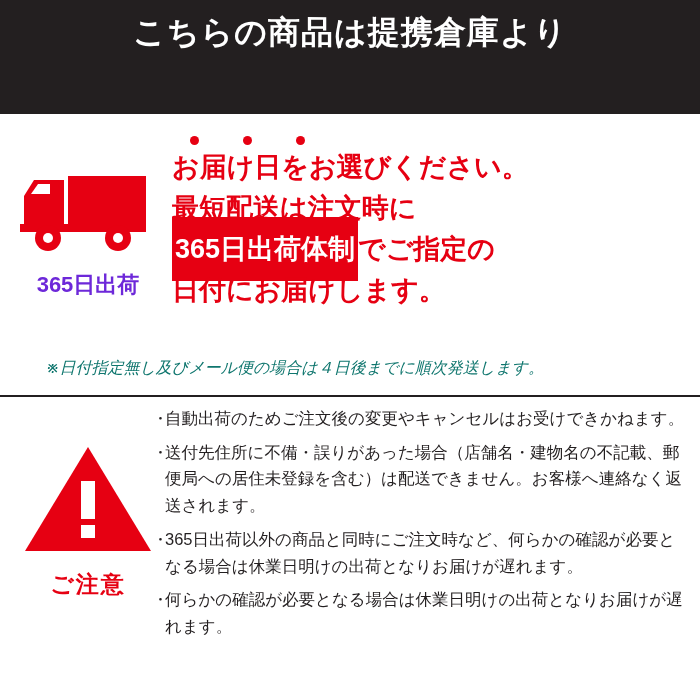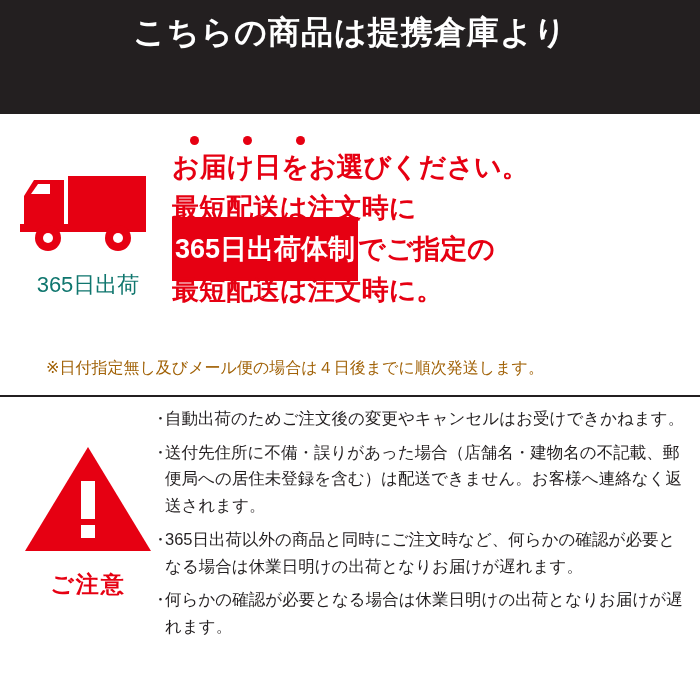--- a/index.html
+++ b/index.html
@@ -45,23 +45,23 @@
   }
   .truck-block {
     position: absolute;
     left: 8px;
     top: 48px;
     width: 160px;
     text-align: center;
   }
   .truck-svg { display: block; margin: 0 auto; }
   .truck-label {
-    color: #0f766e;
+    color: #6d28d9;
     font-size: 22px;
-    font-weight: normal;
+    font-weight: bold;
     margin-top: 8px;
     letter-spacing: 0px;
   }
 
   .mid-text {
     position: absolute;
     left: 172px;
     top: 22px;
     right: 8px;
   }
@@ -86,24 +86,25 @@
   .hl {
     background: #e60012;
     color: #ffffff;
     padding: 17px 3px;
   }
   .note {
     position: absolute;
     left: 46px;
     bottom: 16px;
     right: 10px;
-    color: #a16207;
+    color: #0f766e;
     font-size: 16px;
     line-height: 1.3;
     white-space: nowrap;
+    font-style: italic;
   }
 
   
   .caution {
     position: relative;
     height: 301px;
     box-sizing: border-box;
   }
   .caution-left {
     position: absolute;
@@ -173,21 +174,21 @@
 
     <div class="mid-text">
       <div class="dots">
         <span class="dot"></span>
         <span class="dot"></span>
         <span class="dot"></span>
       </div>
       <div class="red-line">お届け日をお選びください。</div>
       <div class="red-line">最短配送は注文時に</div>
       <div class="red-line"><span class="hl">365日出荷体制</span><span>でご指定の</span></div>
-      <div class="red-line">最短配送は注文時に。</div>
+      <div class="red-line">日付にお届けします。</div>
     </div>
 
     <div class="note">※日付指定無し及びメール便の場合は４日後までに順次発送します。</div>
   </div>
 
   <div class="caution">
     <div class="caution-left">
       <span>
         <svg width="130" height="112" viewBox="0 0 130 112" xmlns="http://www.w3.org/2000/svg">
           <path d="M65 4 L128 108 H2 Z" fill="#e60012"></path>

